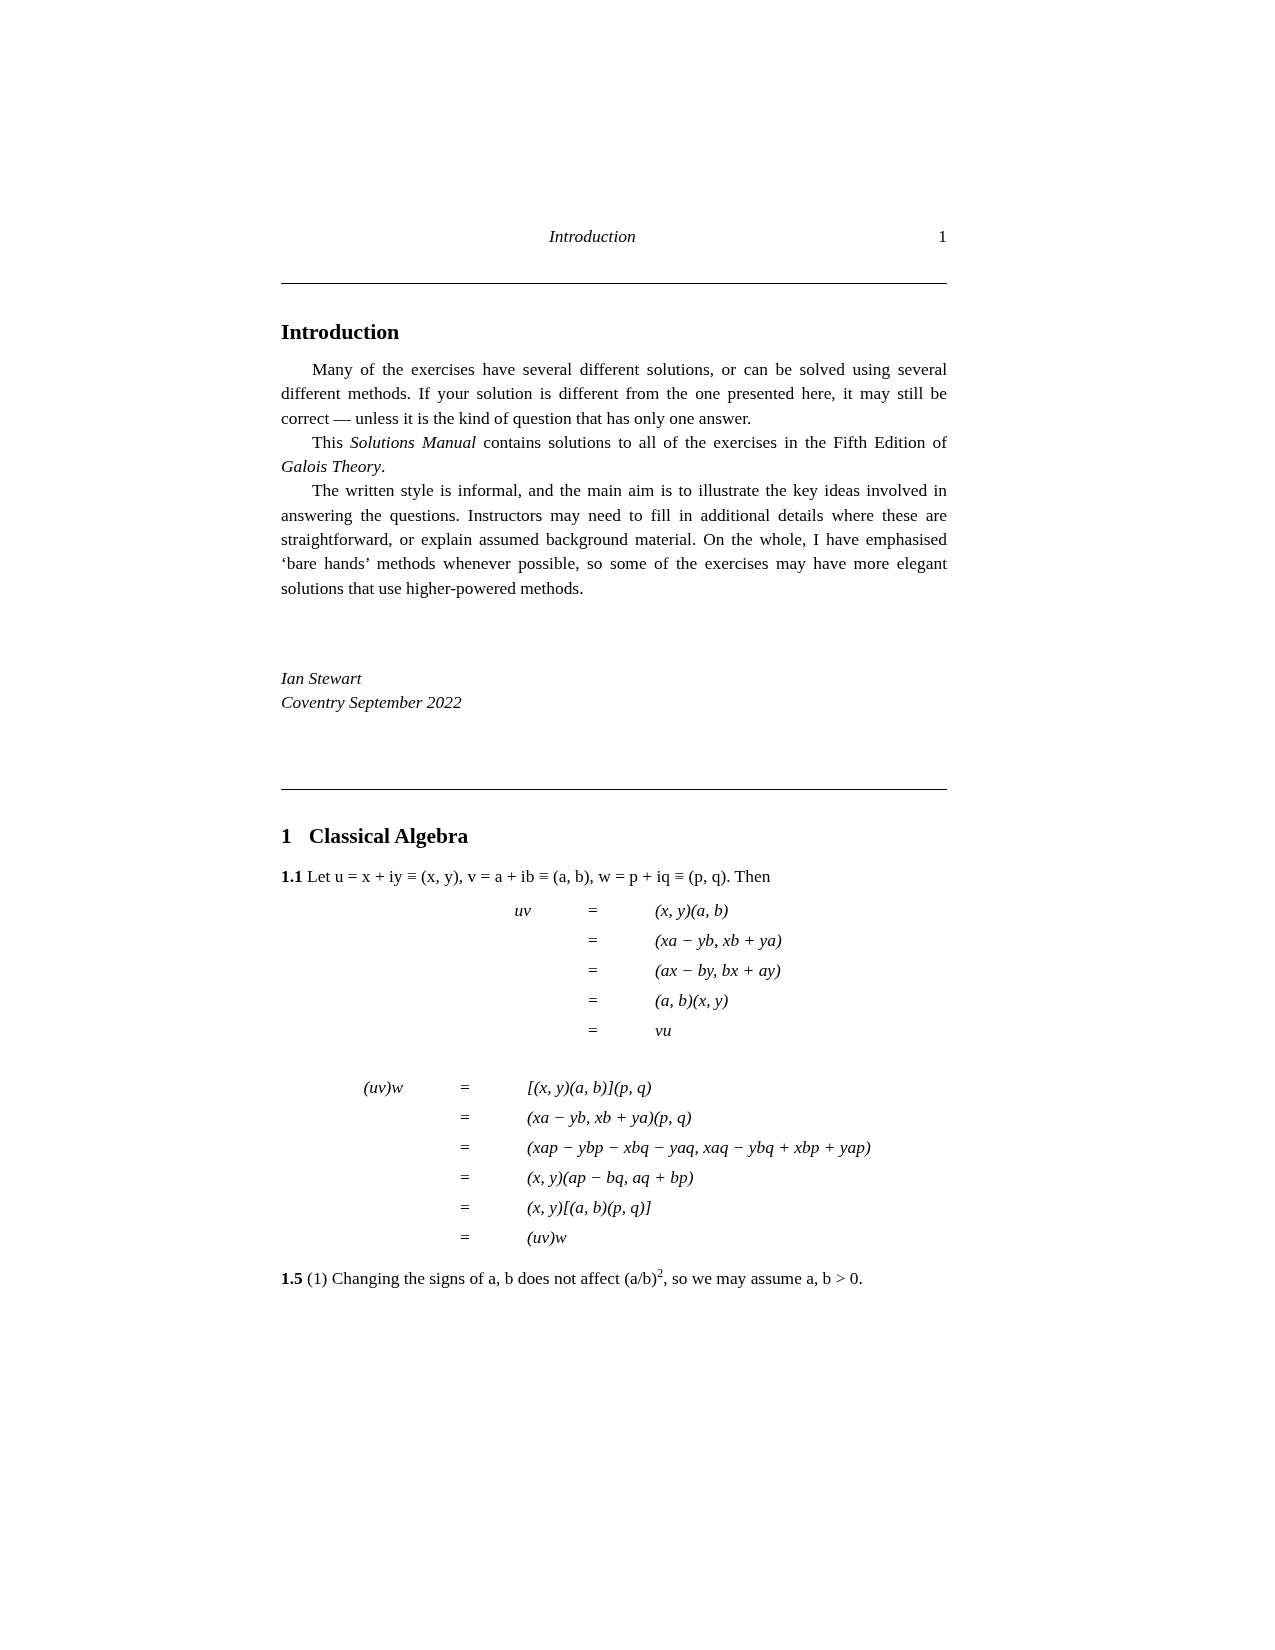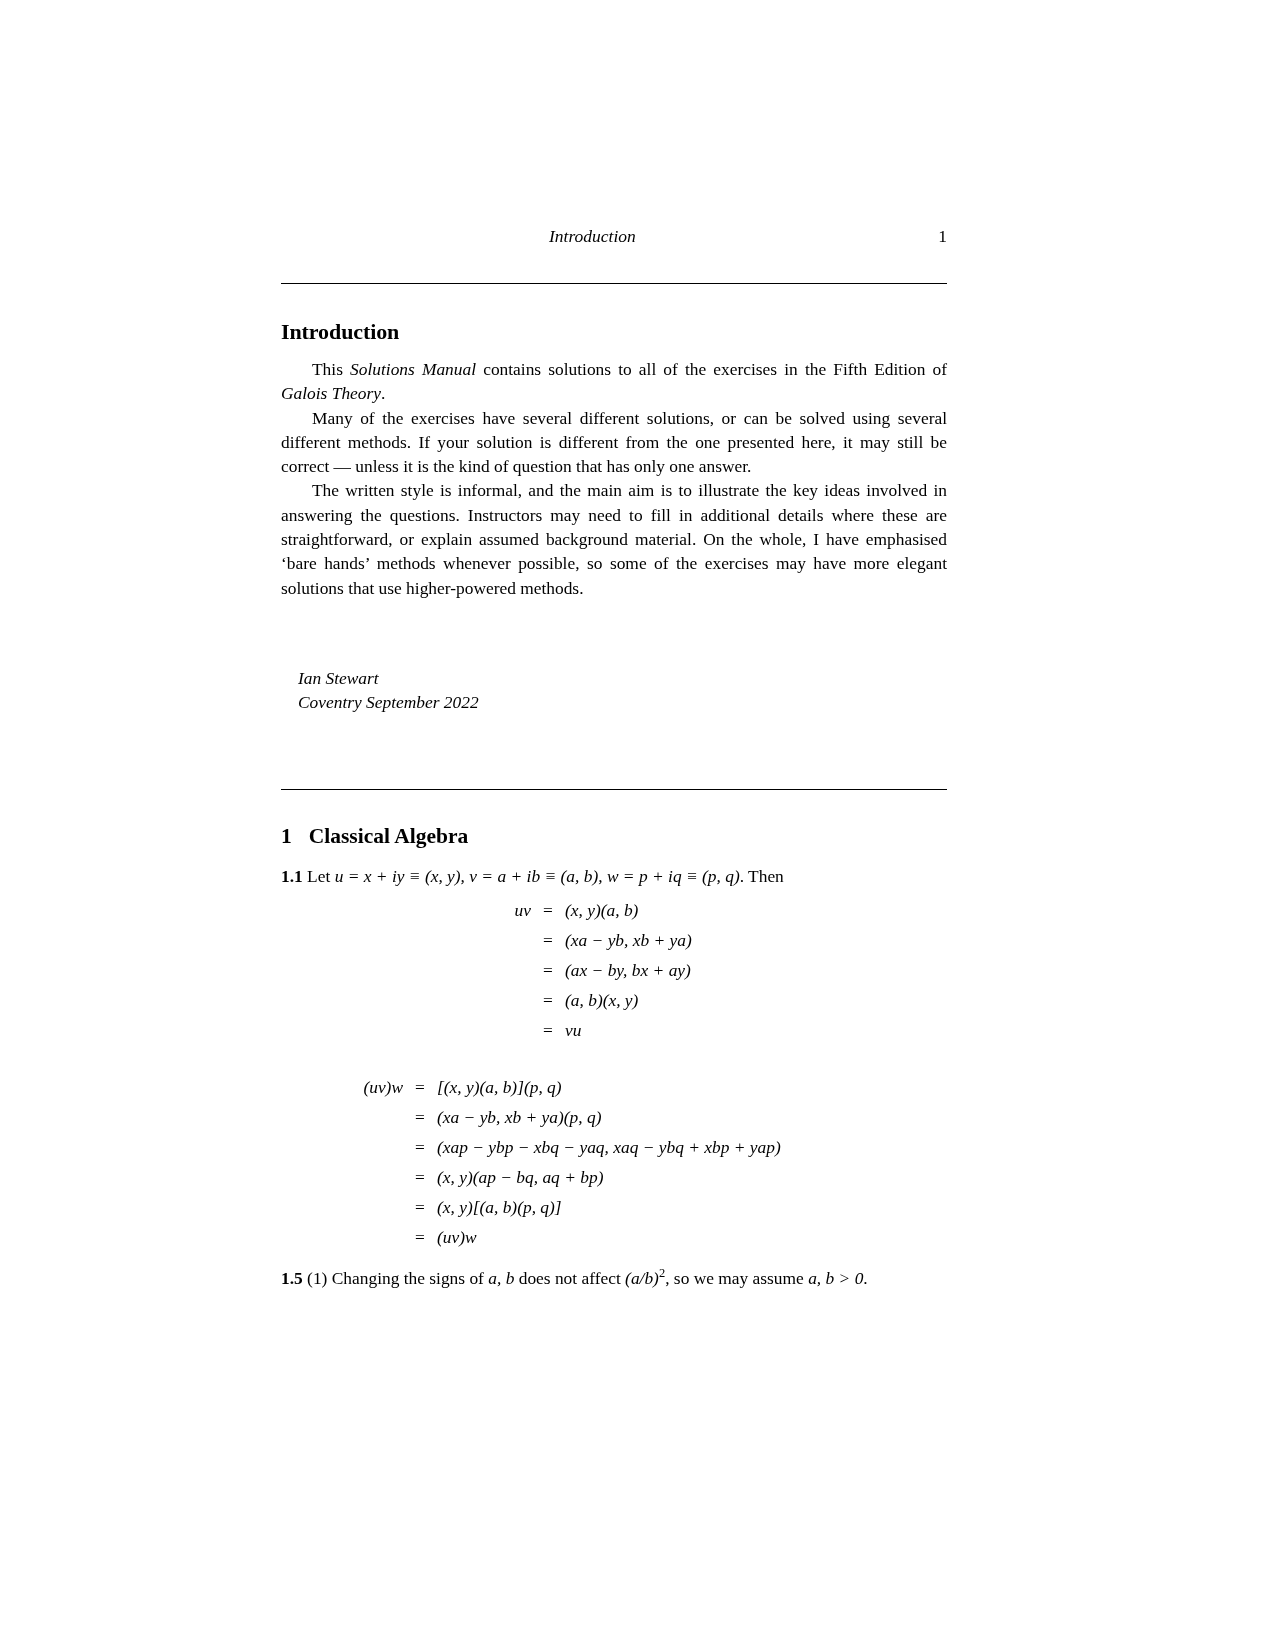--- a/index.html
+++ b/index.html
@@ -89,21 +89,20 @@
   }
   em { font-style: italic; }
 
   .signature {
     position: absolute;
     left: 0;
     top: 667px;
     font-size: 17.4px;
     line-height: 23.5px;
     font-style: italic;
-    margin-left: 17px;
   }
   .signature div { white-space: nowrap; }
 
   
   .exercise {
     position: absolute;
     left: 0;
     width: 666px;
     font-size: 17.4px;
     line-height: 24.3px;
@@ -111,36 +110,37 @@
   }
   .ex-11 { top: 864px; }
   .ex-12 { top: 1266px; }
   .ex-num {
     font-weight: bold;
     margin-top: 31px;
   }
   .exercise p { margin: 0; }
   .ex-cont { text-indent: 31px; }
 
-  .m { font-style: italic; font-family: "Liberation Serif", serif; margin-top: 40px; }
+  .m { font-family: "Liberation Serif", serif; margin-top: 40px; }
   .sup { font-size: 0.72em; vertical-align: super; line-height: 0; }
 
   
   .eqblock {
     position: absolute;
     left: 0;
     width: 666px;
     font-size: 17.4px;
   }
   .eq-1 { top: 900px; }
   .eq-2 { top: 1077px; }
   .eqrow {
     display: flex;
     height: 30px;
     align-items: baseline;
+    gap: 45px;
   }
   .eq-lhs {
     text-align: right;
     white-space: nowrap;
     font-style: italic;
   }
   .eq-rel {
     width: 34px;
     text-align: center;
     font-style: normal;
@@ -160,22 +160,22 @@
   <div class="runhead">
     <span class="runhead-title">Introduction</span>
     <span class="runhead-page">1</span>
   </div>
 
   <div class="rule rule-top"></div>
 
   <h1 class="sec-title">Introduction</h1>
 
   <div class="body-block">
+    <p>Many of the exercises have several different solutions, or can be solved using several different methods. If your solution is different from the one presented here, it may still be correct — unless it is the kind of question that has only one answer.</p>
     <p><span>This </span><em>Solutions Manual</em><span> contains solutions to all of the exercises in the Fifth Edition of </span><em>Galois Theory</em><span>.</span></p>
-    <p>Many of the exercises have several different solutions, or can be solved using several different methods. If your solution is different from the one presented here, it may still be correct — unless it is the kind of question that has only one answer.</p>
     <p>The written style is informal, and the main aim is to illustrate the key ideas involved in answering the questions. Instructors may need to fill in additional details where these are straightforward, or explain assumed background material. On the whole, I have emphasised ‘bare hands’ methods whenever possible, so some of the exercises may have more elegant solutions that use higher-powered methods.</p>
   </div>
 
   <div class="signature">
     <div>Ian Stewart</div>
     <div>Coventry September 2022</div>
   </div>
 
   <div class="rule rule-mid"></div>
 

